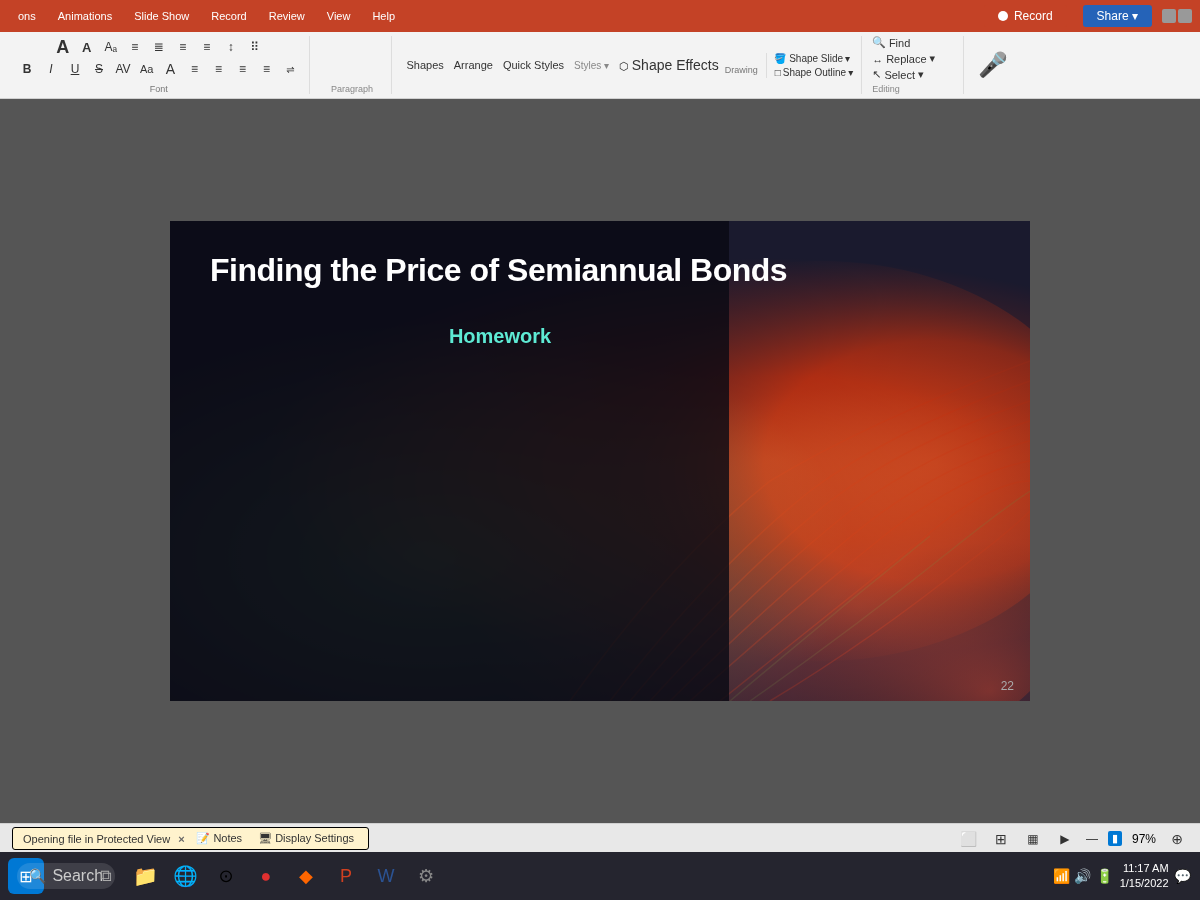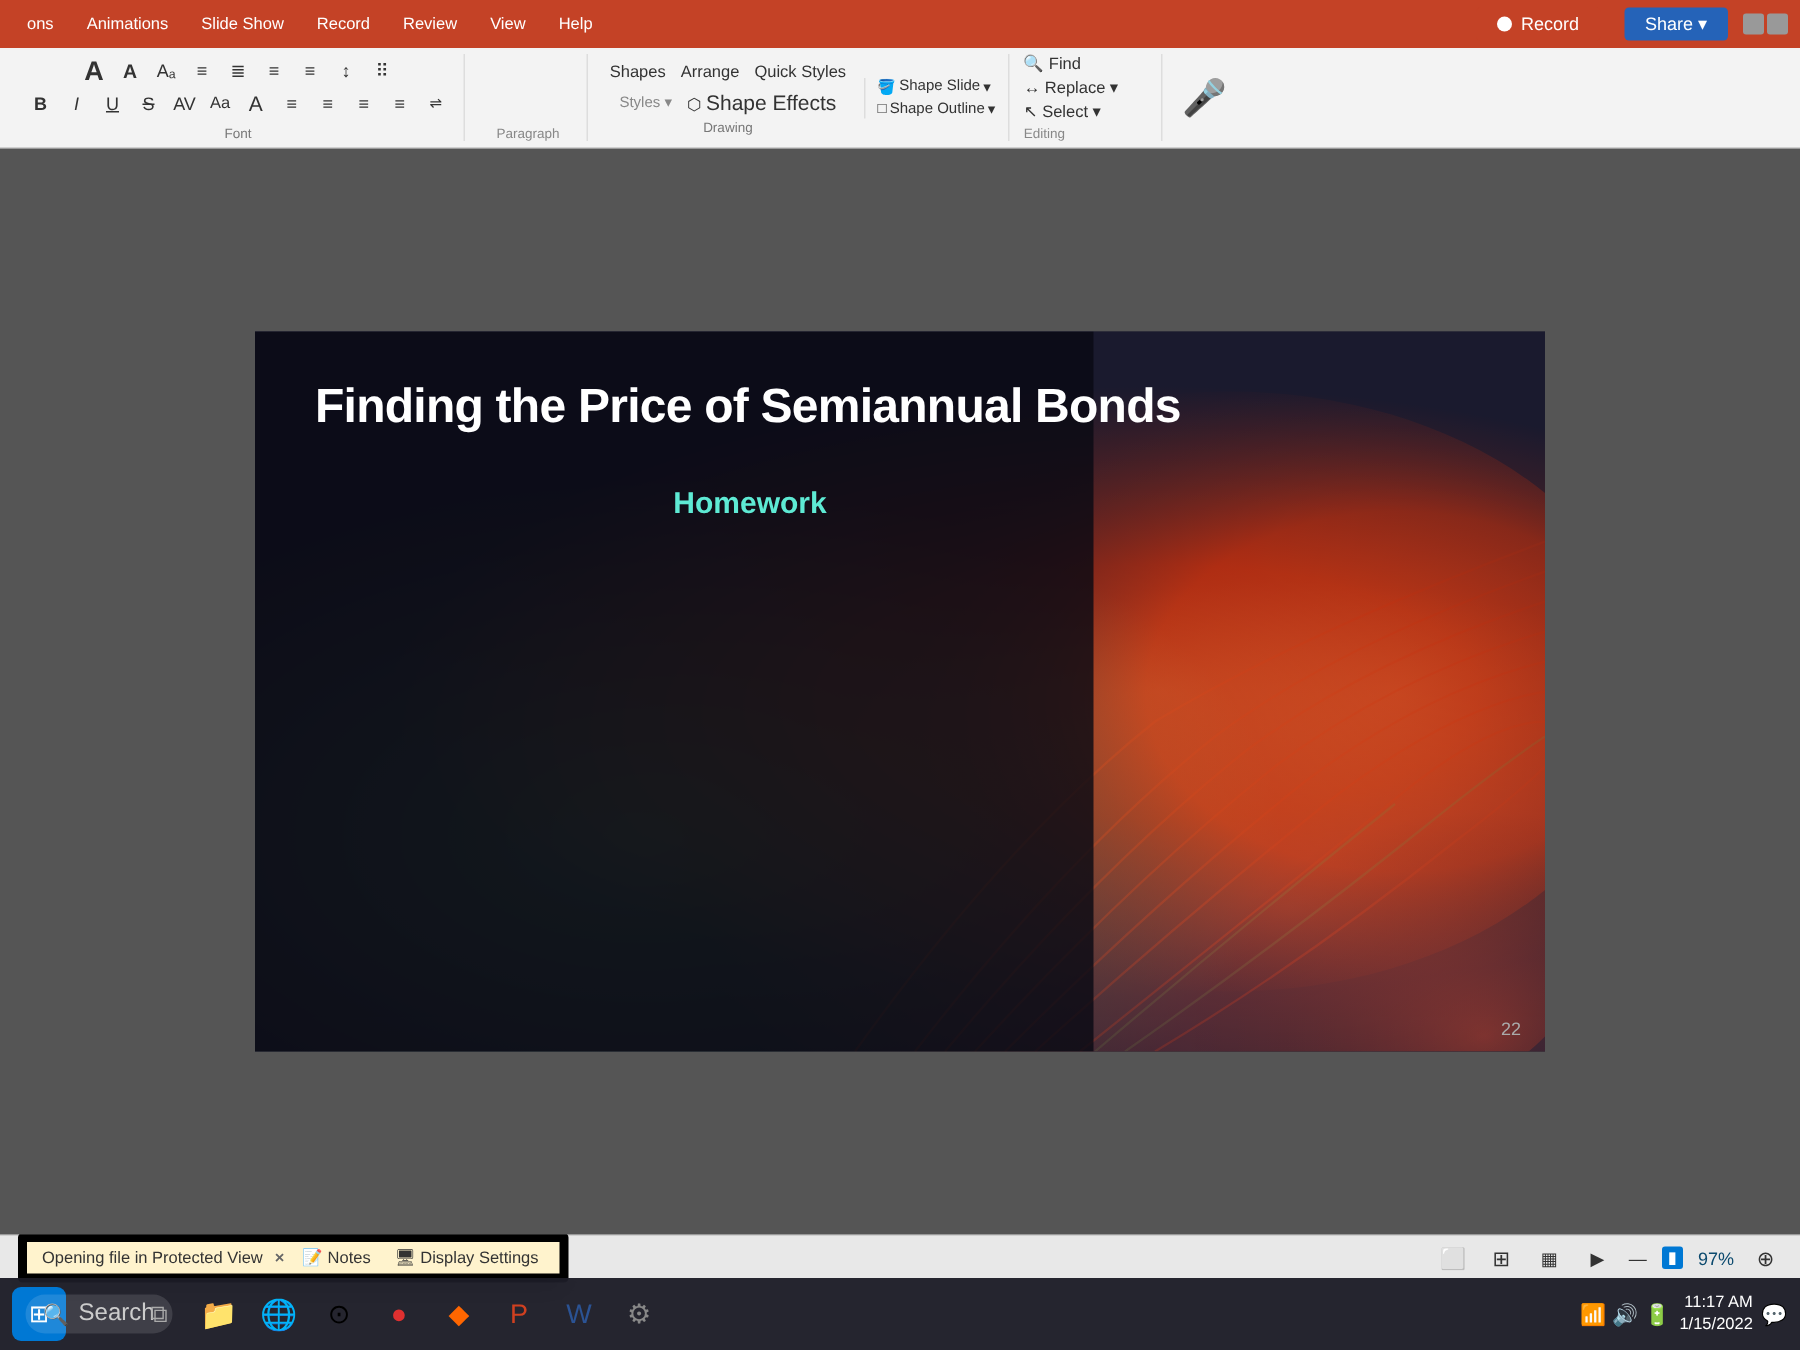--- a/index.html
+++ b/index.html
@@ -185,21 +185,21 @@
       align-items: center;
       padding: 0 12px;
       gap: 12px;
       border-top: 1px solid #d0d0d0;
       font-size: 11px;
       color: #555;
     }
 
     .status-notification {
       background: #fff3cd;
-      border: 6px solid #000000;
+      border: 1px solid #000000;
       border-radius: 3px;
       padding: 2px 10px;
       font-size: 11px;
       color: #333;
       display: flex;
       align-items: center;
       gap: 8px;
     }
     .status-notification-close {
       cursor: pointer;
@@ -405,21 +405,21 @@
         <span class="fmt-btn" style="font-size:10px">⇌</span>
       </div>
       <div class="ribbon-group-label">Font</div>
     </div>
 
     <div class="ribbon-group" style="min-width:80px">
       <div style="font-size:9px; color:#888; margin-top:auto">Paragraph</div>
     </div>
 
     <div class="ribbon-group" style="min-width:200px; flex-direction:row; gap:8px; align-items:center">
-      <div style="display:flex; flex-direction:column; gap:2px; align-items:center">
+      <div style="display:flex; flex-direction:row; gap:2px; align-items:center">
         <div class="ribbon-row">
           <span class="fmt-label">Shapes</span>
           <span class="fmt-label">Arrange</span>
           <span class="fmt-label">Quick Styles</span>
         </div>
         <div class="ribbon-row">
           <span class="fmt-label" style="font-size:10px; color:#888">Styles ▾</span>
           <span class="fmt-label">
             <span>⬡</span>
             <span style="font-size:14px">Shape Effects</span>
@@ -528,21 +528,21 @@
 
   <div class="status-right">
 
     <span class="fmt-btn" style="font-size:14px">⬜</span>
     <span class="fmt-btn" style="font-size:14px">⊞</span>
     <span class="fmt-btn" style="font-size:12px">▦</span>
     <span class="fmt-btn" style="font-size:12px">▶</span>
 
     <span style="font-size:12px; color:#333">—</span>
     <span style="font-size:11px; background:#0078d4; color:#fff; border-radius:2px; padding:1px 4px; cursor:pointer">▮</span>
-    <span style="font-size:12px; color:#0c4a6e">97%</span>
+    <span style="font-size:12px; color:#000000">97%</span>
     <span class="fmt-btn" style="font-size:14px">⊕</span>
   </div>
 </div>
 
 <div class="taskbar">
   <div class="tb-btn tb-start">
     <span style="color:#fff; font-size:16px">⊞</span>
   </div>
 
   <div class="tb-btn">

